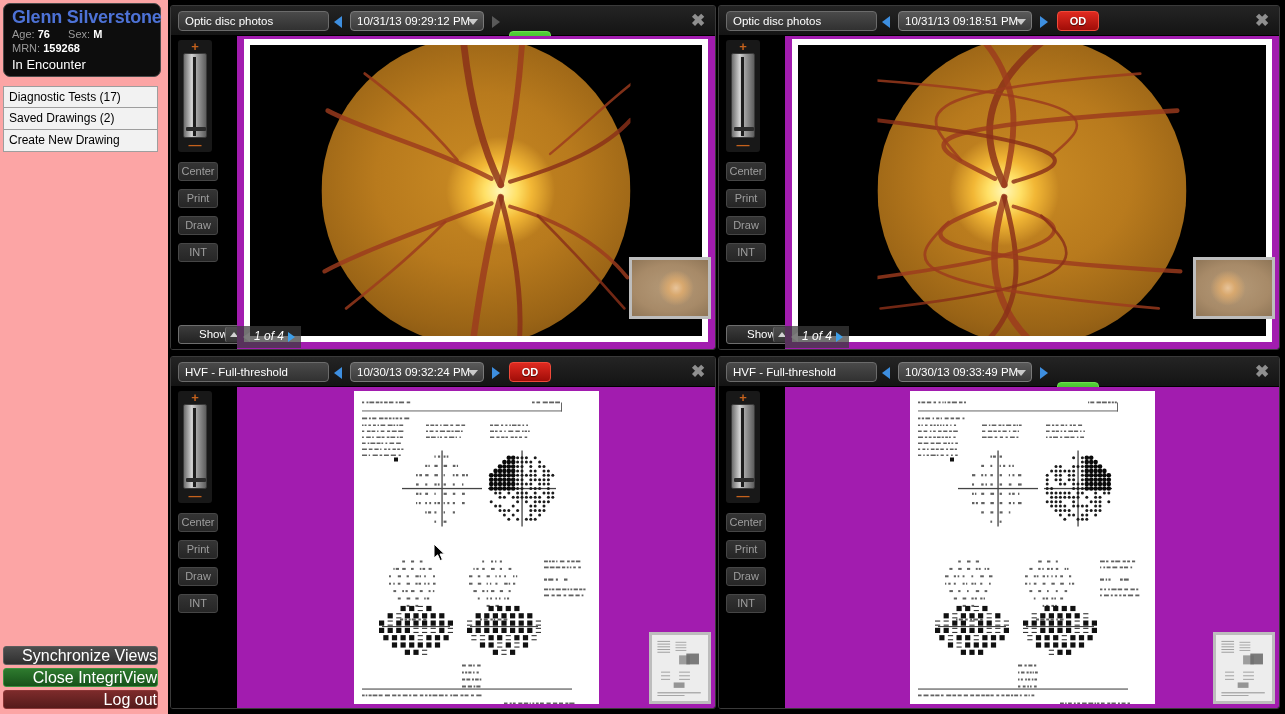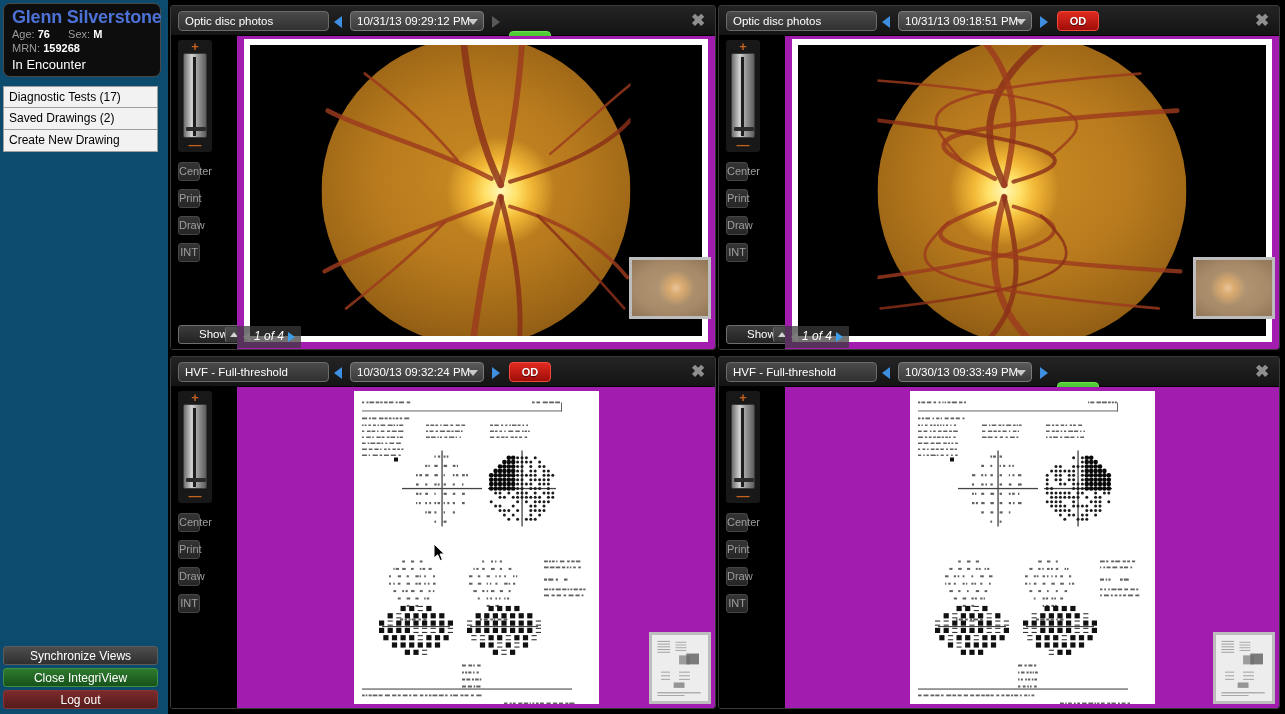--- a/index.html
+++ b/index.html
@@ -5,21 +5,21 @@
   * { margin:0; padding:0; box-sizing:border-box; }
   html,body {
     width:1285px; height:714px;
     background:#000; overflow:hidden;
     font-family:"Liberation Sans", sans-serif;
     -webkit-font-smoothing:antialiased;
   }
   #app { position:relative; width:1285px; height:714px; background:#000; }
 
   
-  #sidebar { position:absolute; left:0; top:0; width:168px; height:714px; background:#0c4a6e;text-decoration:underline; }
+  #sidebar { position:absolute; left:0; top:0; width:168px; height:714px; background:#fca5a5;text-decoration:underline; }
 
   .patient-card {
     position:absolute; left:3px; top:3px; width:158px; height:74px;
     background:#0d0d0d; border:1px solid #4a4a4a; border-radius:7px;
     padding:3px 8px 0 8px;
   }
   .patient-name {
     color:#4d72d6; font-size:18px; font-weight:bold; line-height:20px;
     letter-spacing:-0.2px; white-space:nowrap;
   }
@@ -32,22 +32,22 @@
   .nav-list { position:absolute; left:3px; top:86px; width:155px; }
   .nav-item {
     height:22px; line-height:21px;
     background:#f2f2f2; border:1px solid #9e9e9e; border-top:none;
     color:#000; font-size:12px; padding-left:5px; white-space:nowrap;
   }
   .nav-item:first-child { border-top:1px solid #9e9e9e; }
 
   .bottom-actions { position:absolute; left:3px; bottom:4px; width:155px; }
   .act-btn {
-    height:19px; line-height:18px; text-align:center;
-    font-size:12px; color:#ffffff; border-radius:3px; margin-bottom:3px;
+    height:19px; line-height:18px; text-align:right;
+    font-size:16px; color:#ffffff; border-radius:3px; margin-bottom:3px;
     border:1px solid #000; white-space:nowrap;
   }
   .act-sync { background:linear-gradient(#4e4e4e,#2f2f2f); border-color:#5c5c5c; }
   .act-close { background:linear-gradient(#2e7a2e,#17521a); border-color:#3c9140; }
   .act-logout { background:linear-gradient(#7d2b2b,#551b1b); border-color:#8a3535; margin-bottom:1px; }
 
   
   .panel {
     position:absolute; background:#121212;
     border:1px solid #3a3a3a; border-radius:3px; overflow:hidden;
@@ -118,21 +118,21 @@
   }
   .zoom-line {
     position:absolute; left:50%; top:3px; margin-left:-2px;
     width:3px; height:79px; background:#1d1d1d;
   }
   .zoom-knob {
     position:absolute; left:2px; bottom:6px; width:20px; height:4px;
     background:#2b2b2b; border-radius:1px;
   }
   .rail-btn {
-    position:absolute; left:7px; width:22px; height:19px;
+    position:absolute; left:7px; width:40px; height:19px;
     background:linear-gradient(#343434,#262626); border:1px solid #464646;
     border-radius:3px; color:#9e9e9e; font-size:11px; line-height:17px;
     text-align:center;
   }
 
   .imgstage { position:absolute; top:0; bottom:0; background:#a21caf; overflow:hidden;font-style:italic; }
 
   
   .fundus-frame { position:absolute; background:#ffffff; }
   .fundus-inner { position:absolute; inset:6px; background:#000; overflow:hidden; }

